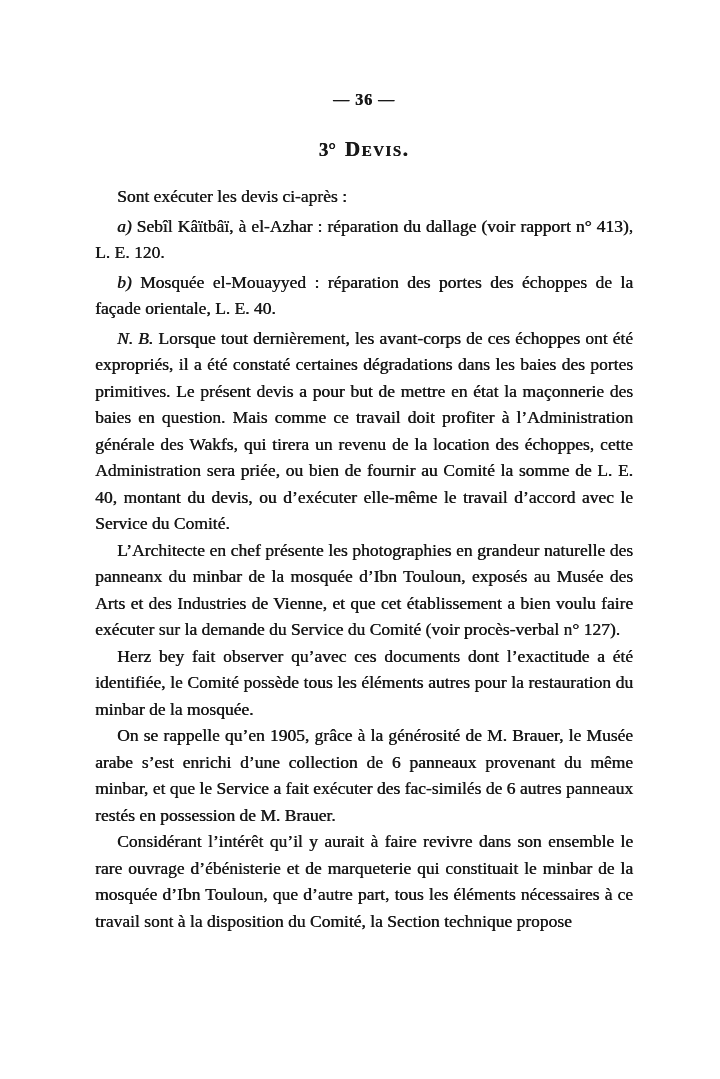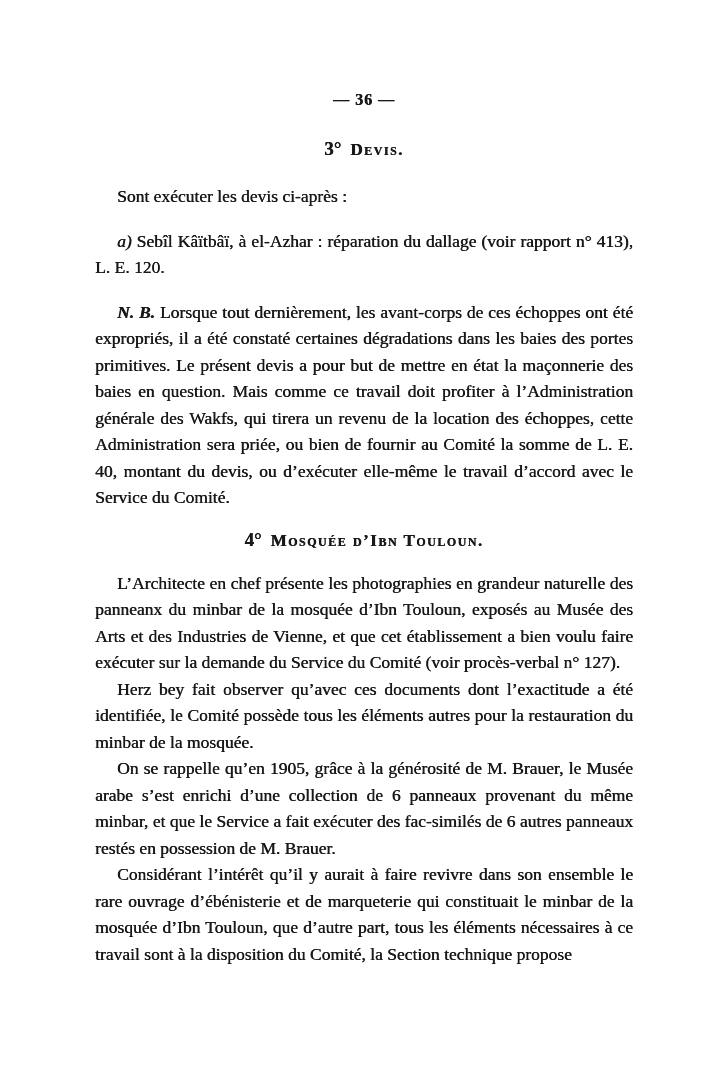--- a/index.html
+++ b/index.html
@@ -39,52 +39,50 @@
   .heading-devis    { margin: 27px 0 21px 0; }
   .heading-touloun  { margin: 17px 0 17px 0; }
   .h-num {
     font-weight: bold;
     font-size: 19px;
     margin-right: 9px;
   }
   .h-title {
     font-weight: bold;
     font-variant: small-caps;
-    font-size: 17px;
+    font-size: 21px;
     letter-spacing: 1.5px;
   }
   p.para {
     margin: 0;
     text-indent: 22px;
   }
-  p.spaced { margin-top: 18px; }
+  p.spaced { margin-top: 3px; }
   .lbl { font-style: italic; }
-  .lbl-nb { font-style: italic; font-weight: bold; }
+  .lbl-nb { font-style: italic; font-weight: normal; }
 </style>
 </head>
 <body>
 
 <div class="page">
 
   <div class="page-number">— 36 —</div>
 
   <div class="heading heading-devis">
     <span class="h-num">3°</span><span class="h-title">Devis.</span>
   </div>
 
   <p class="para">Sont exécuter les devis ci-après :</p>
 
   <p class="para spaced"><span class="lbl">a)</span> <span>Sebîl Kâïtbâï, à el-Azhar : réparation du dallage (voir rapport n° 413), L. E. 120.</span></p>
 
+  <p class="para spaced"><span class="lbl">b)</span> <span>Mosquée el-Mouayyed : réparation des portes des échoppes de la façade orientale, L. E. 40.</span></p>
 
   <p class="para spaced"><span class="lbl-nb">N. B.</span> <span>Lorsque tout dernièrement, les avant-corps de ces échoppes ont été expropriés, il a été constaté certaines dégradations dans les baies des portes primitives. Le présent devis a pour but de mettre en état la maçonnerie des baies en question. Mais comme ce travail doit profiter à l’Administration générale des Wakfs, qui tirera un revenu de la location des échoppes, cette Administration sera priée, ou bien de fournir au Comité la somme de L. E. 40, montant du devis, ou d’exécuter elle-même le travail d’accord avec le Service du Comité.</span></p>
 
-  <div class="heading heading-touloun">
-    <span class="h-num">4°</span><span class="h-title">Mosquée d’Ibn Touloun.</span>
-  </div>
 
   <p class="para">L’Architecte en chef présente les photographies en grandeur naturelle des panneanx du minbar de la mosquée d’Ibn Touloun, exposés au Musée des Arts et des Industries de Vienne, et que cet établissement a bien voulu faire exécuter sur la demande du Service du Comité (voir procès-verbal n° 127).</p>
 
   <p class="para">Herz bey fait observer qu’avec ces documents dont l’exactitude a été identifiée, le Comité possède tous les éléments autres pour la restauration du minbar de la mosquée.</p>
 
   <p class="para">On se rappelle qu’en 1905, grâce à la générosité de M. Brauer, le Musée arabe s’est enrichi d’une collection de 6 panneaux provenant du même minbar, et que le Service a fait exécuter des fac-similés de 6 autres panneaux restés en possession de M. Brauer.</p>
 
   <p class="para">Considérant l’intérêt qu’il y aurait à faire revivre dans son ensemble le rare ouvrage d’ébénisterie et de marqueterie qui constituait le minbar de la mosquée d’Ibn Touloun, que d’autre part, tous les éléments nécessaires à ce travail sont à la disposition du Comité, la Section technique propose</p>
 
 </div>

